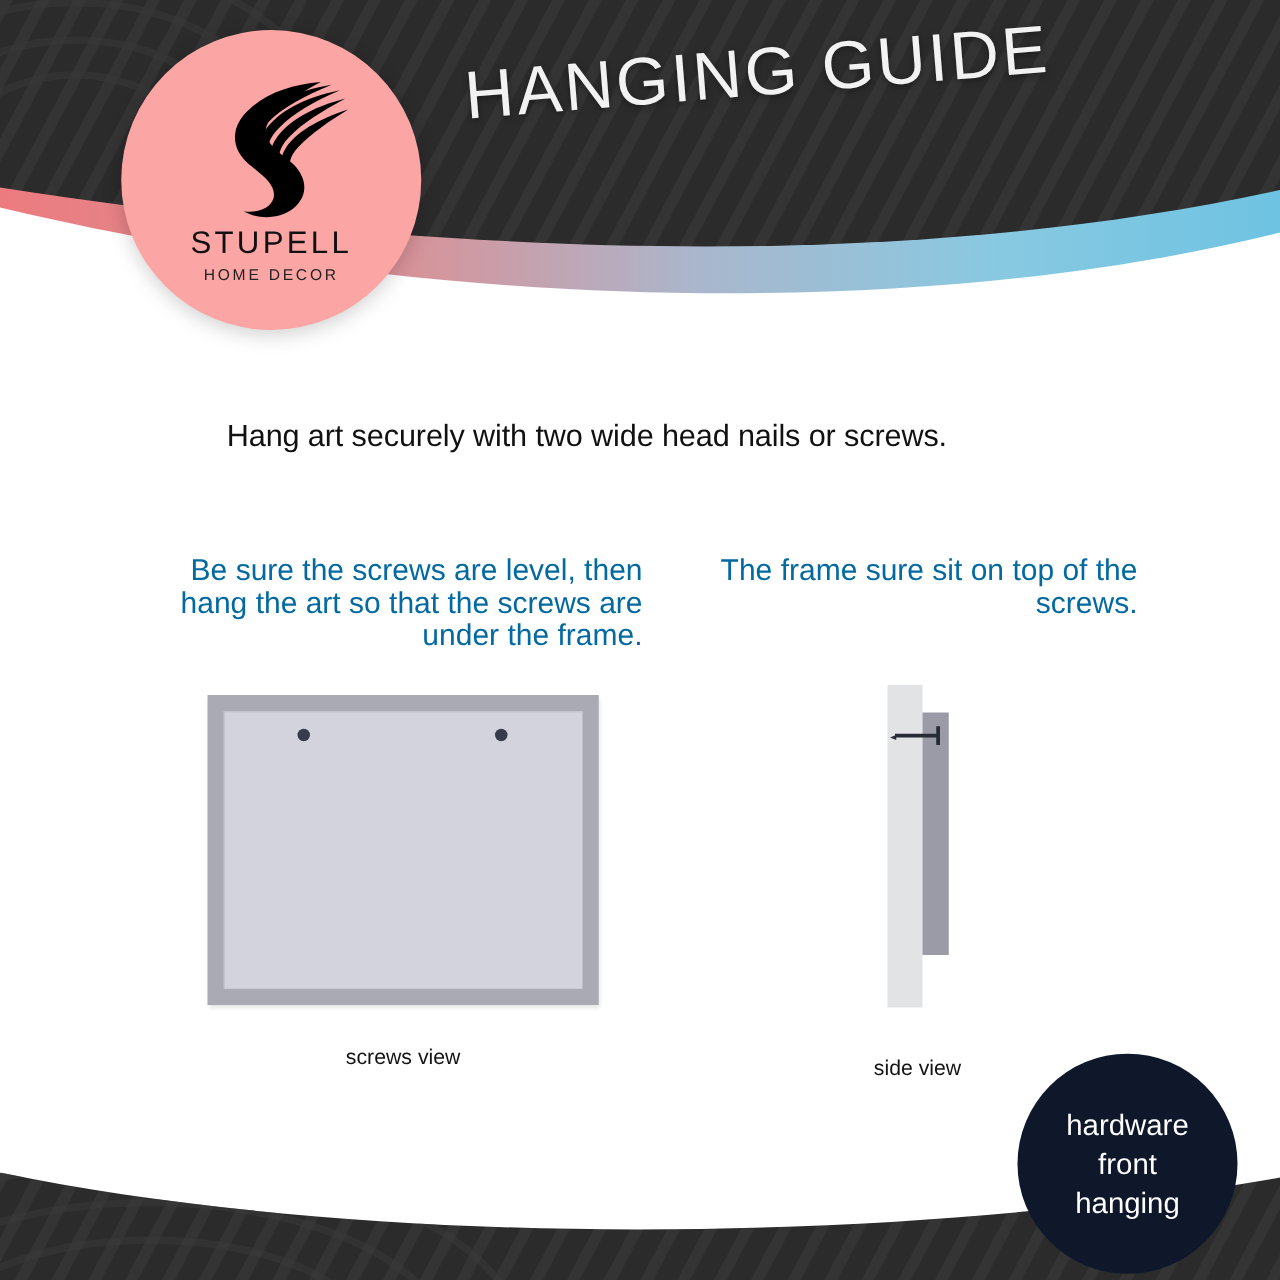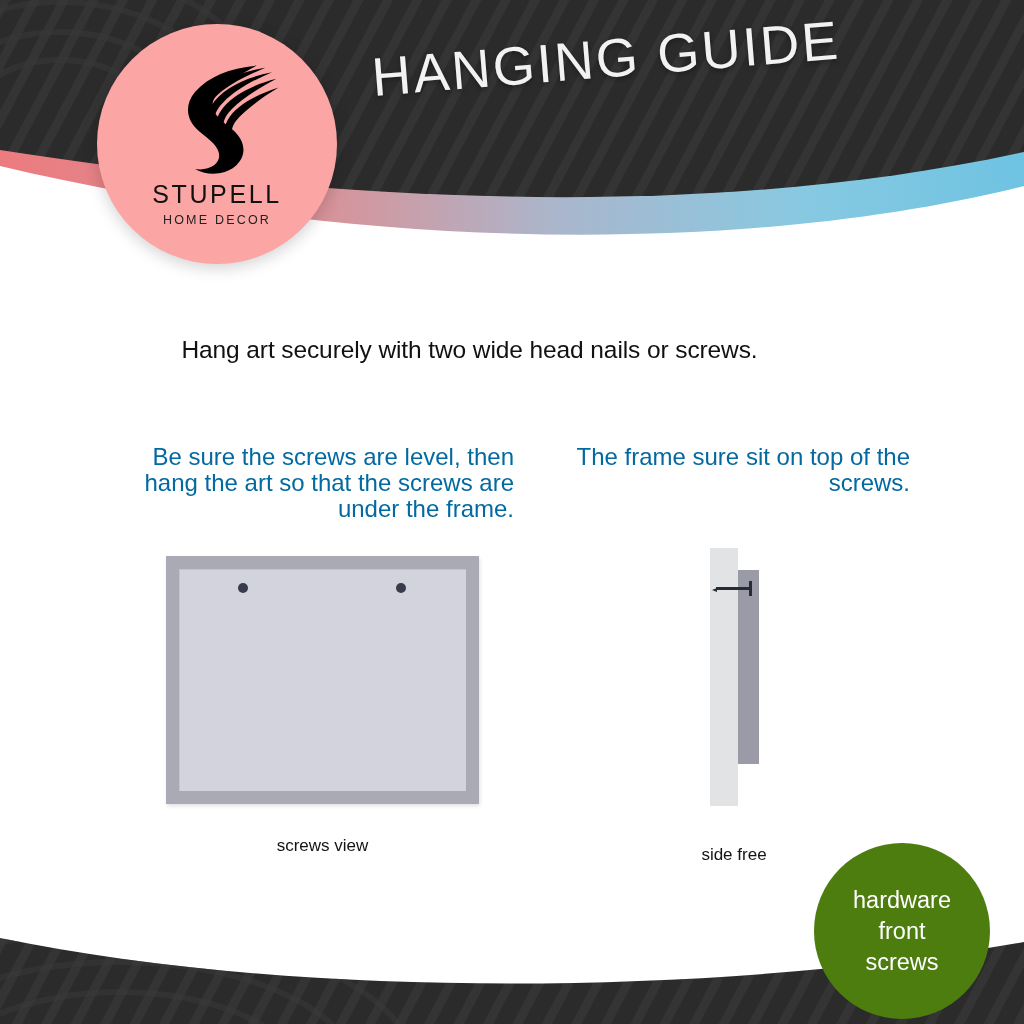--- a/index.html
+++ b/index.html
@@ -193,21 +193,21 @@
   }
   .caption-front { left: 166px; top: 836px; width: 313px; }
   .caption-side  { left: 634px; top: 845px; width: 200px; }
 
   
   .hw-badge {
     position: absolute;
     left: 814px; top: 843px;
     width: 176px; height: 176px;
     border-radius: 50%;
-    background: #4d7c0f;
+    background: #0f172a;
     display: flex;
     flex-direction: column;
     align-items: center;
     justify-content: center;
     color: #ffffff;
     font-size: 23.5px;
     line-height: 31px;
     font-weight: 400;
     text-align: center;
   }
@@ -289,21 +289,21 @@
   <div class="screw-dot left"></div>
   <div class="screw-dot right"></div>
 
   <div class="side-wall"></div>
   <div class="side-frame"></div>
   <div class="side-screw-tip"></div>
   <div class="side-screw-shaft"></div>
   <div class="side-screw-head"></div>
 
   <div class="view-caption caption-front">screws view</div>
-  <div class="view-caption caption-side">side free</div>
+  <div class="view-caption caption-side">side view</div>
 
   <div class="bottom-band-wrap">
     <svg class="band-svg" width="1024" height="144" viewBox="0 0 1024 144" xmlns="http://www.w3.org/2000/svg">
       <defs>
         <pattern id="stripes2" width="26" height="26" patternUnits="userSpaceOnUse" patternTransform="rotate(28)">
           <rect width="26" height="26" fill="#2b2b2b"></rect>
           <rect width="9" height="26" fill="#343434"></rect>
         </pattern>
         <clipPath id="darkClip2">
           <path d="M0,58 C300,120 720,116 1024,62 L1024,144 L0,144 Z"></path>
@@ -316,16 +316,16 @@
           <ellipse cx="120" cy="200" rx="240" ry="118"></ellipse>
           <ellipse cx="120" cy="200" rx="182" ry="88"></ellipse>
         </g>
       </g>
     </svg>
   </div>
 
   <div class="hw-badge">
     <span>hardware</span>
     <span>front</span>
-    <span>screws</span>
+    <span>hanging</span>
   </div>
 
 </div>
 
 </body></html>

